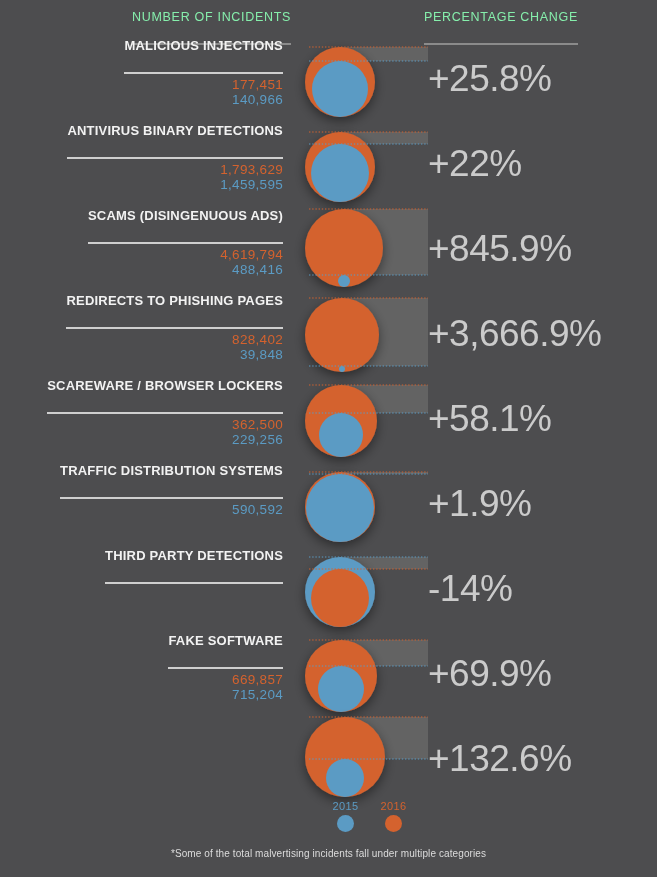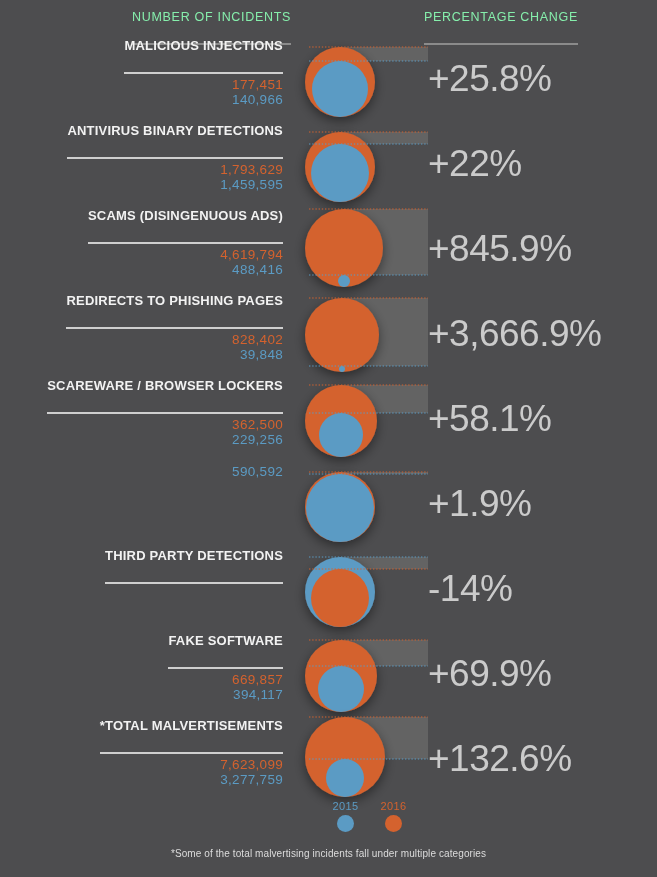--- a/index.html
+++ b/index.html
@@ -293,21 +293,21 @@
           <path d="M 58 9 L 145 9 L 145 37 L 58 37 Z" fill="#636363"></path>
           <circle cx="58" cy="45" r="36" fill="#d4622e" filter="url(#sh4)"></circle>
           <circle cx="58" cy="59" r="22" fill="#5b9bc4"></circle>
           <line x1="26" y1="9" x2="145" y2="9" stroke="#d4622e" stroke-width="1" stroke-dasharray="1.4 1.8"></line>
           <line x1="26" y1="37" x2="145" y2="37" stroke="#5b9bc4" stroke-width="1" stroke-dasharray="1.4 1.8"></line>
         </svg>
       </div>
       <div class="pct">+58.1%</div>
     </div>
     <div class="row">
-      <div class="row-text"><div class="row-nums">
+      <div class="row-text"><div class="row-label">TRAFFIC DISTRIBUTION SYSTEMS</div><div class="row-nums">
           <span class="num num-2015">590,592</span>
         </div></div>
       <div class="chart">
         <svg width="160" height="85" viewBox="0 0 160 85">
           <defs>
             <filter id="sh5" x="-60%" y="-60%" width="260%" height="260%">
               <feGaussianBlur in="SourceAlpha" stdDeviation="6"></feGaussianBlur>
               <feOffset dy="4" result="o"></feOffset>
               <feComponentTransfer>
                 <feFuncA type="linear" slope="0.45"></feFuncA>
@@ -349,21 +349,21 @@
           <circle cx="57" cy="52" r="29" fill="#d4622e"></circle>
           <line x1="26" y1="23" x2="145" y2="23" stroke="#d4622e" stroke-width="1" stroke-dasharray="1.4 1.8"></line>
           <line x1="26" y1="11" x2="145" y2="11" stroke="#5b9bc4" stroke-width="1" stroke-dasharray="1.4 1.8"></line>
         </svg>
       </div>
       <div class="pct">-14%</div>
     </div>
     <div class="row">
       <div class="row-text"><div class="row-label">FAKE SOFTWARE</div><div class="row-nums">
           <span class="num num-2016">669,857</span>
-          <span class="num num-2015">394,117</span>
+          <span class="num num-2015">715,204</span>
         </div></div>
       <div class="chart">
         <svg width="160" height="85" viewBox="0 0 160 85">
           <defs>
             <filter id="sh7" x="-60%" y="-60%" width="260%" height="260%">
               <feGaussianBlur in="SourceAlpha" stdDeviation="6"></feGaussianBlur>
               <feOffset dy="4" result="o"></feOffset>
               <feComponentTransfer>
                 <feFuncA type="linear" slope="0.45"></feFuncA>
               </feComponentTransfer>
@@ -376,24 +376,20 @@
           <path d="M 58 9 L 145 9 L 145 35 L 58 35 Z" fill="#636363"></path>
           <circle cx="58" cy="45" r="36" fill="#d4622e" filter="url(#sh7)"></circle>
           <circle cx="58" cy="58" r="23" fill="#5b9bc4"></circle>
           <line x1="26" y1="9" x2="145" y2="9" stroke="#d4622e" stroke-width="1" stroke-dasharray="1.4 1.8"></line>
           <line x1="26" y1="35" x2="145" y2="35" stroke="#5b9bc4" stroke-width="1" stroke-dasharray="1.4 1.8"></line>
         </svg>
       </div>
       <div class="pct">+69.9%</div>
     </div>
     <div class="row">
-      <div class="row-text"><div class="row-label">*TOTAL MALVERTISEMENTS</div><div class="row-nums">
-          <span class="num num-2016">7,623,099</span>
-          <span class="num num-2015">3,277,759</span>
-        </div></div>
       <div class="chart">
         <svg width="160" height="85" viewBox="0 0 160 85">
           <defs>
             <filter id="sh8" x="-60%" y="-60%" width="260%" height="260%">
               <feGaussianBlur in="SourceAlpha" stdDeviation="6"></feGaussianBlur>
               <feOffset dy="4" result="o"></feOffset>
               <feComponentTransfer>
                 <feFuncA type="linear" slope="0.45"></feFuncA>
               </feComponentTransfer>
               <feMerge>

